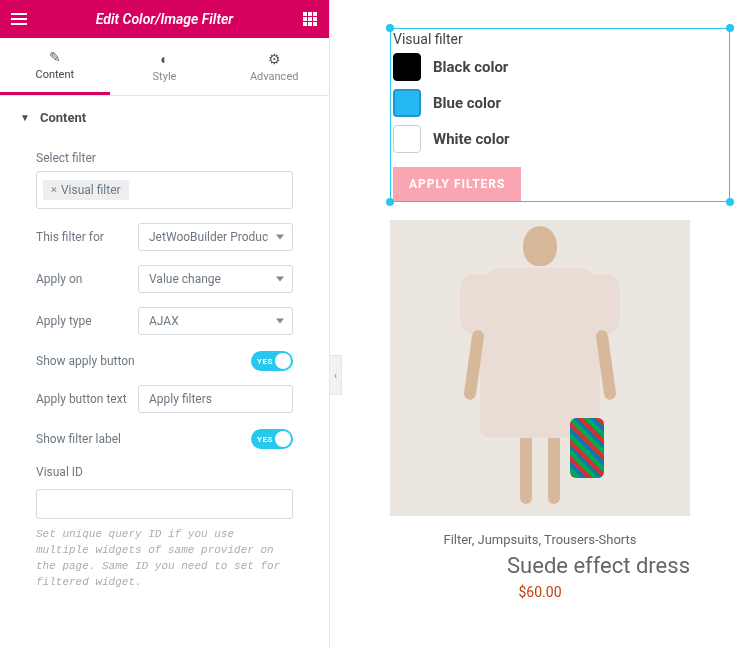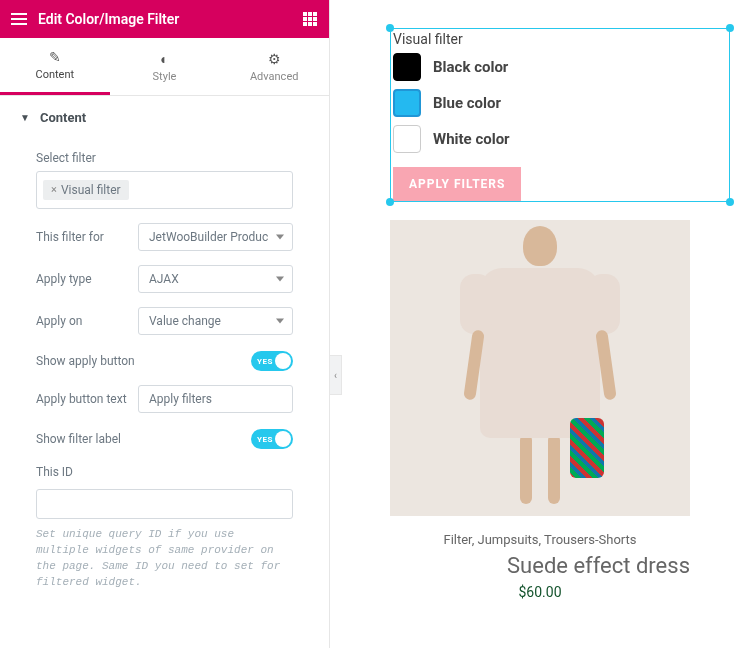--- a/index.html
+++ b/index.html
@@ -2,21 +2,21 @@
 <html><head>
 <meta charset="utf-8">
 <style>
 * { box-sizing: border-box; margin: 0; padding: 0; font-family: -apple-system, BlinkMacSystemFont, "Segoe UI", Roboto, sans-serif; }
 body { background: #fff; width: 749px; height: 648px; overflow: hidden; position: relative; }
 
 .sidebar { position: absolute; left: 0; top: 0; width: 330px; height: 648px; background: #fff; border-right: 1px solid #e6e6e6; }
 
 .topbar { height: 38px; background: #d6005e; display: flex; align-items: center; color: #fff; }
 .topbar .menu-btn { width: 38px; height: 38px; display:flex; align-items:center; justify-content:center; cursor:pointer; }
-.topbar .title { flex: 1; font-size: 14px; font-weight: 600; }
+.topbar .title { flex: 1; text-align: center; font-size: 14px; font-weight: 600; font-style: italic; }
 .topbar .grid-btn { width: 38px; height: 38px; display:flex; align-items:center; justify-content:center; cursor:pointer; }
 .hamburger { width:16px; height:12px; display:flex; flex-direction:column; justify-content:space-between; }
 .hamburger span { height:2px; background:#fff; }
 .grid-icon { width:14px; height:14px; display:grid; grid-template-columns:repeat(3,4px); grid-template-rows:repeat(3,4px); gap:1px; }
 .grid-icon span { background:#fff; }
 
 .tabs { display:flex; height:58px; border-bottom:1px solid #e6e6e6; }
 .tab { flex:1; display:flex; flex-direction:column; align-items:center; justify-content:center; cursor:pointer; color:#888; font-size:11px; }
 .tab.active { color:#444; border-bottom:3px solid #d6005e; }
 .tab-icon { font-size:14px; margin-bottom:3px; color:#555; }
@@ -73,21 +73,21 @@
 .dress { width:120px; height:170px; background:#e8dcd4; margin:2px auto 0; border-radius:22px 22px 10px 10px; position:relative; }
 .sleeveL,.sleeveR { position:absolute; top:6px; width:32px; height:60px; background:#e8dcd4; border-radius:14px; }
 .sleeveL { left:-20px; } .sleeveR { right:-20px; }
 .armL,.armR { position:absolute; top:62px; width:12px; height:70px; background:#d8b89a; border-radius:8px; }
 .armL { left:-12px; transform:rotate(8deg);} .armR{ right:-12px; transform:rotate(-8deg);}
 .legs { display:flex; justify-content:center; gap:16px; margin-top:-4px;}
 .leg { width:12px; height:70px; background:#d8b89a; border-radius:6px; }
 .bag { position:absolute; right:-4px; top:150px; width:34px; height:60px; background:repeating-linear-gradient(45deg,#c33,#c33 4px,#0a5 4px,#0a5 8px,#17a 8px,#17a 12px); border-radius:6px; }
 .cats { font-size:13px; color:#666; margin-top:16px; }
 .pname { font-size:22px; color:#666; margin-top:6px;text-align:right; }
-.price { font-size:14px; color:#14532d; margin-top:6px; }
+.price { font-size:14px; color:#c2410c; margin-top:6px; }
 </style>
 </head>
 <body>
 
 <div class="sidebar">
   <div class="topbar">
     <div class="menu-btn">
       <div class="hamburger">
           <span></span>
           <span></span>
@@ -142,33 +142,33 @@
     <div class="row">
       <span class="label">This filter for</span>
       <div class="control">
           <div class="select">
             <span>JetWooBuilder Produc</span>
           </div>
         </div>
     </div>
 
     <div class="row">
+      <span class="label">Apply on</span>
+      <div class="control">
+          <div class="select">
+            <span>Value change</span>
+          </div>
+        </div>
+    </div>
+
+    <div class="row">
       <span class="label">Apply type</span>
       <div class="control">
           <div class="select">
             <span>AJAX</span>
-          </div>
-        </div>
-    </div>
-
-    <div class="row">
-      <span class="label">Apply on</span>
-      <div class="control">
-          <div class="select">
-            <span>Value change</span>
           </div>
         </div>
     </div>
 
     <div class="toggle-row">
       <span class="label">Show apply button</span>
       <div class="toggle">
         <span class="yes">YES</span>
           <span class="knob"></span>
       </div>
@@ -180,21 +180,21 @@
     </div>
 
     <div class="toggle-row">
       <span class="label">Show filter label</span>
       <div class="toggle">
         <span class="yes">YES</span>
           <span class="knob"></span>
       </div>
     </div>
 
-    <span class="label" style="margin-top:16px">This ID</span>
+    <span class="label" style="margin-top:16px">Visual ID</span>
     <input class="textinput full" style="margin-top: 4px;">
     <div class="help">Set unique query ID if you use multiple widgets of same provider on the page. Same ID you need to set for filtered widget.</div>
   </div>
 </div>
 
 <div class="collapse-handle">
   <span>‹</span>
 </div>
 
 <div class="preview">

